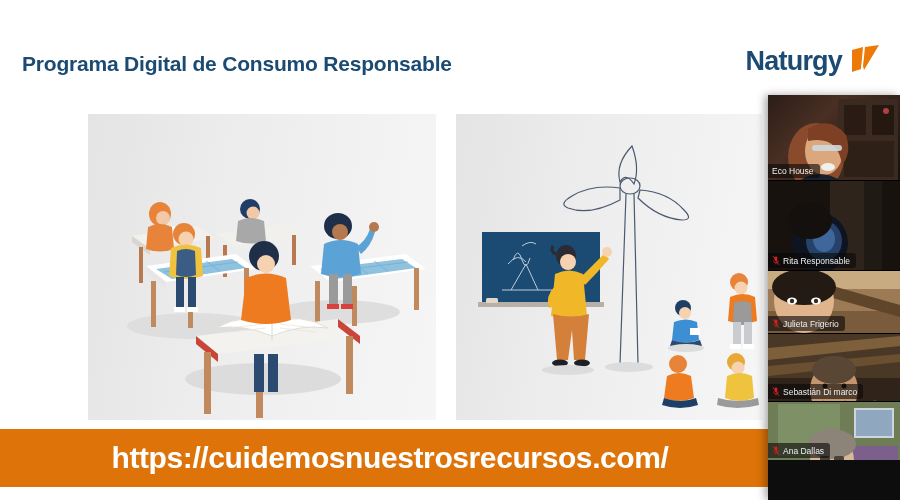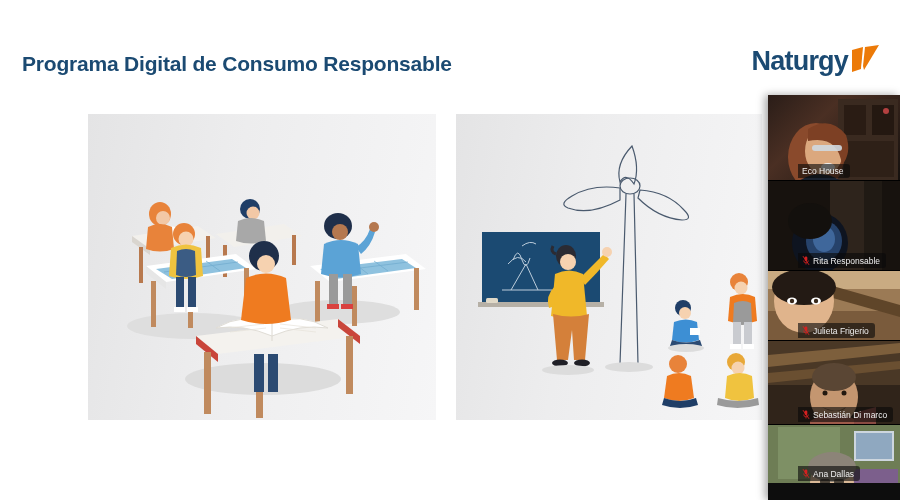--- a/index.html
+++ b/index.html
@@ -33,21 +33,21 @@
     color: #1b4a72;
     white-space: nowrap;
   }
 
   
   #logo {
     position: absolute;
     right: 18px; top: 44px;
     display: flex;
     align-items: center;
-    gap: 0;
+    gap: 6px;
   }
   #logo-word {
     font-size: 27px;
     font-weight: bold;
     letter-spacing: -0.8px;
     color: #1b4a72;
     line-height: 1;
   }
   #logo-mark { width: 34px; height: 34px; display: block; }
 
@@ -95,21 +95,20 @@
   }
   .tile-bg { position: absolute; inset: 0; }
   .tile-label {
     position: absolute;
     left: 0; bottom: 2px;
     display: flex; align-items: center; gap: 3px;
     padding: 2px 6px 2px 4px;
     background: rgba(10,10,10,0.62);
     border-radius: 0 3px 3px 0;
     max-width: 128px;
-    margin-left: 30px;
   }
   .tile-name {
     color: #efefef;
     font-size: 8.5px;
     white-space: nowrap;
     overflow: hidden;
     text-overflow: ellipsis;
   }
   .mic-muted { width: 8px; height: 11px; flex: 0 0 auto; display: block; }
 </style>
@@ -312,20 +311,23 @@
         <g>
           <ellipse cx="280" cy="248" rx="9" ry="9" fill="#e8a838"></ellipse>
           <circle cx="282" cy="254" r="6.5" fill="#f6d2b0"></circle>
           <path d="M271 262 q13 -6 25 0 l2 22 q-15 6 -29 0 z" fill="#f0c33f"></path>
           <path d="M262 284 q20 6 40 0 l1 7 q-22 6 -42 0 z" fill="#9a9a9a"></path>
         </g>
       </svg>
 
     </div>
 
+    <div id="url-banner">
+      <span id="url-text">https://cuidemosnuestrosrecursos.com/</span>
+    </div>
   </div>
 
   <div id="video-panel">
 
     <div class="tile" style="height:86px">
       <div class="tile-bg" style="background:linear-gradient(135deg,#2a1d18 0%,#4a2f23 35%,#14100e 100%)">
         <svg width="132" height="86">
           <rect x="70" y="4" width="60" height="82" fill="#3a2a20"></rect>
           <rect x="76" y="10" width="22" height="30" fill="#2a1c14"></rect>
           <rect x="104" y="10" width="22" height="30" fill="#241811"></rect>
@@ -360,21 +362,21 @@
         <svg class="mic-muted" viewBox="0 0 12 16">
           <rect x="4" y="2" width="4" height="7" rx="2" fill="#d62020"></rect>
           <path d="M2.5 8 a3.5 3.5 0 0 0 7 0" stroke="#d62020" stroke-width="1.2" fill="none"></path>
           <line x1="6" y1="11.5" x2="6" y2="14" stroke="#d62020" stroke-width="1.2"></line>
           <line x1="1.5" y1="1.5" x2="10.5" y2="14.5" stroke="#d62020" stroke-width="1.4"></line>
         </svg>
         <span class="tile-name">Rita Responsable</span>
       </div>
     </div>
 
-    <div class="tile" style="height:70px">
+    <div class="tile" style="height:63px">
       <div class="tile-bg" style="background:linear-gradient(140deg,#8a6a4a 0%,#c2a178 45%,#5e4staircase 100%)">
         <svg width="132" height="70">
           <rect x="0" y="0" width="132" height="70" fill="#9b7a55"></rect>
           <rect x="0" y="0" width="132" height="18" fill="#c9ab82"></rect>
           <rect x="0" y="40" width="132" height="30" fill="#7a5b3c"></rect>
           <path d="M40 8 L132 34 L132 46 L40 20 z" fill="#5f4529"></path>
           <ellipse cx="36" cy="30" rx="30" ry="32" fill="#e0b48c"></ellipse>
           <ellipse cx="36" cy="16" rx="32" ry="18" fill="#231a14"></ellipse>
           <ellipse cx="24" cy="30" rx="5" ry="3.5" fill="#ffffff"></ellipse>
           <ellipse cx="48" cy="30" rx="5" ry="3.5" fill="#ffffff"></ellipse>
@@ -386,21 +388,21 @@
         <svg class="mic-muted" viewBox="0 0 12 16">
           <rect x="4" y="2" width="4" height="7" rx="2" fill="#d62020"></rect>
           <path d="M2.5 8 a3.5 3.5 0 0 0 7 0" stroke="#d62020" stroke-width="1.2" fill="none"></path>
           <line x1="6" y1="11.5" x2="6" y2="14" stroke="#d62020" stroke-width="1.2"></line>
           <line x1="1.5" y1="1.5" x2="10.5" y2="14.5" stroke="#d62020" stroke-width="1.4"></line>
         </svg>
         <span class="tile-name">Julieta Frigerio</span>
       </div>
     </div>
 
-    <div class="tile" style="height:84px">
+    <div class="tile" style="height:68px">
       <div class="tile-bg" style="background:linear-gradient(150deg,#6d5337 0%,#3d2e1f 60%,#241a12 100%)">
         <svg width="132" height="84">
           <rect x="0" y="0" width="132" height="84" fill="#4a3826"></rect>
           <path d="M0 14 L132 2 L132 12 L0 26 z" fill="#7d5f3c"></path>
           <path d="M0 32 L132 20 L132 28 L0 42 z" fill="#6a4f31"></path>
           <rect x="0" y="44" width="132" height="40" fill="#30241a"></rect>
           <ellipse cx="66" cy="56" rx="24" ry="28" fill="#c49670"></ellipse>
           <ellipse cx="66" cy="36" rx="22" ry="14" fill="#5a4634"></ellipse>
           <circle cx="57" cy="52" r="2.5" fill="#22180f"></circle>
           <circle cx="76" cy="52" r="2.5" fill="#22180f"></circle>

